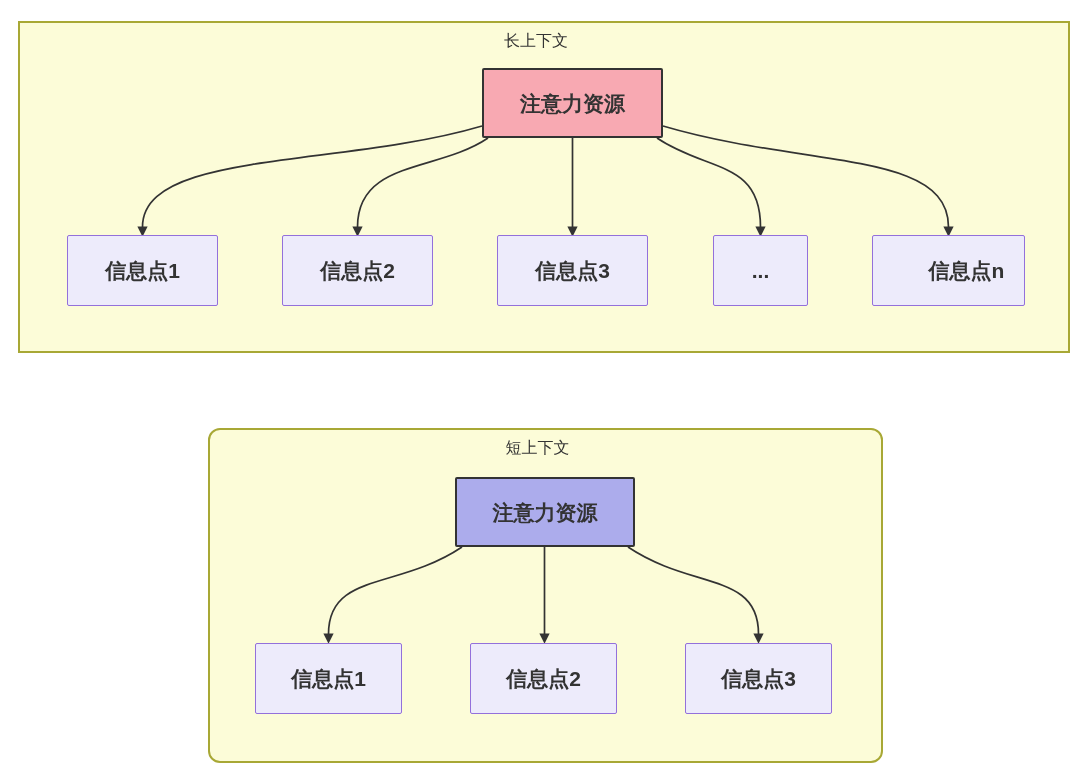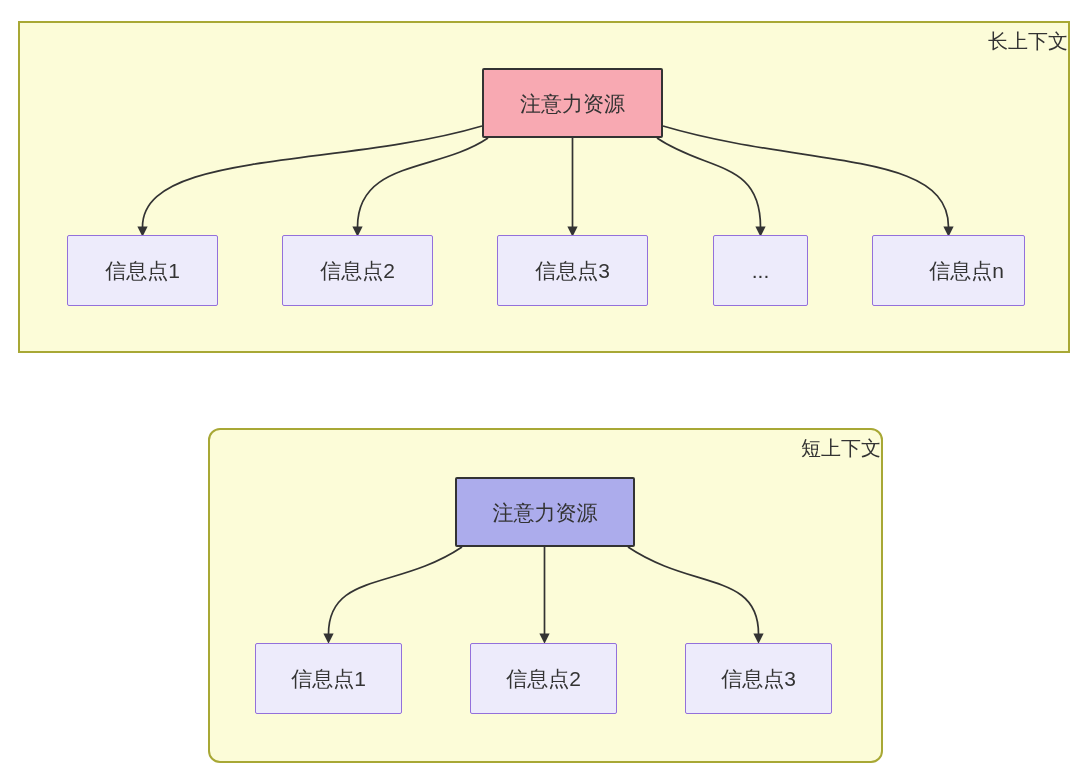--- a/index.html
+++ b/index.html
@@ -13,27 +13,27 @@
   .canvas{position:relative;width:1080px;height:774px;background:var(--page-bg);overflow:hidden;}
 
   .panel{
     position:absolute;background:var(--panel-bg);
     border:2px solid var(--panel-border);
   }
   .panel-long{left:18px;top:21px;width:1052px;height:332px;}
   .panel-short{left:208px;top:428px;width:675px;height:335px;border-radius:12px;}
 
   .panel-title{
-    position:absolute;left:0;right:0;top:6px;text-align:right;
-    font-size:20px;line-height:24px;color:var(--text);
+    position:absolute;left:0;right:16px;top:6px;text-align:center;
+    font-size:16px;line-height:24px;color:var(--text);
   }
 
   .node{
     position:absolute;display:flex;align-items:center;justify-content:center;
-    font-size:21px;line-height:25px;text-align:center;border-radius:2px;color:var(--text);
+    font-size:21px;line-height:25px;text-align:center;border-radius:2px;color:var(--text);font-weight:bold;
   }
   .attention{border:2px solid var(--attention-border);}
   .attention-long{background:var(--attention-long-bg);}
   .attention-short{background:var(--attention-short-bg);}
   .info{background:var(--info-bg);border:1.5px solid var(--info-border);}
 
   svg.edges{position:absolute;left:0;top:0;width:1080px;height:774px;pointer-events:none;}
   svg.edges path.edge{fill:none;stroke:var(--arrow);stroke-width:1.7;}
   svg.edges .arrowhead{fill:var(--arrow);stroke:none;}
 </style>

